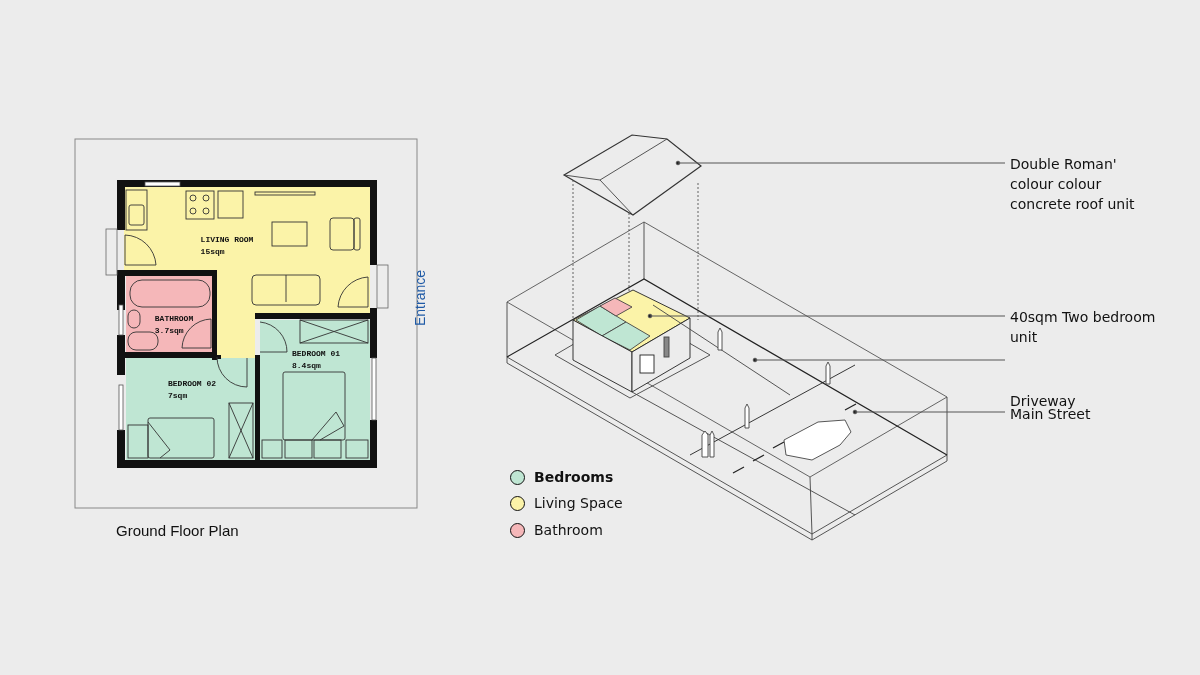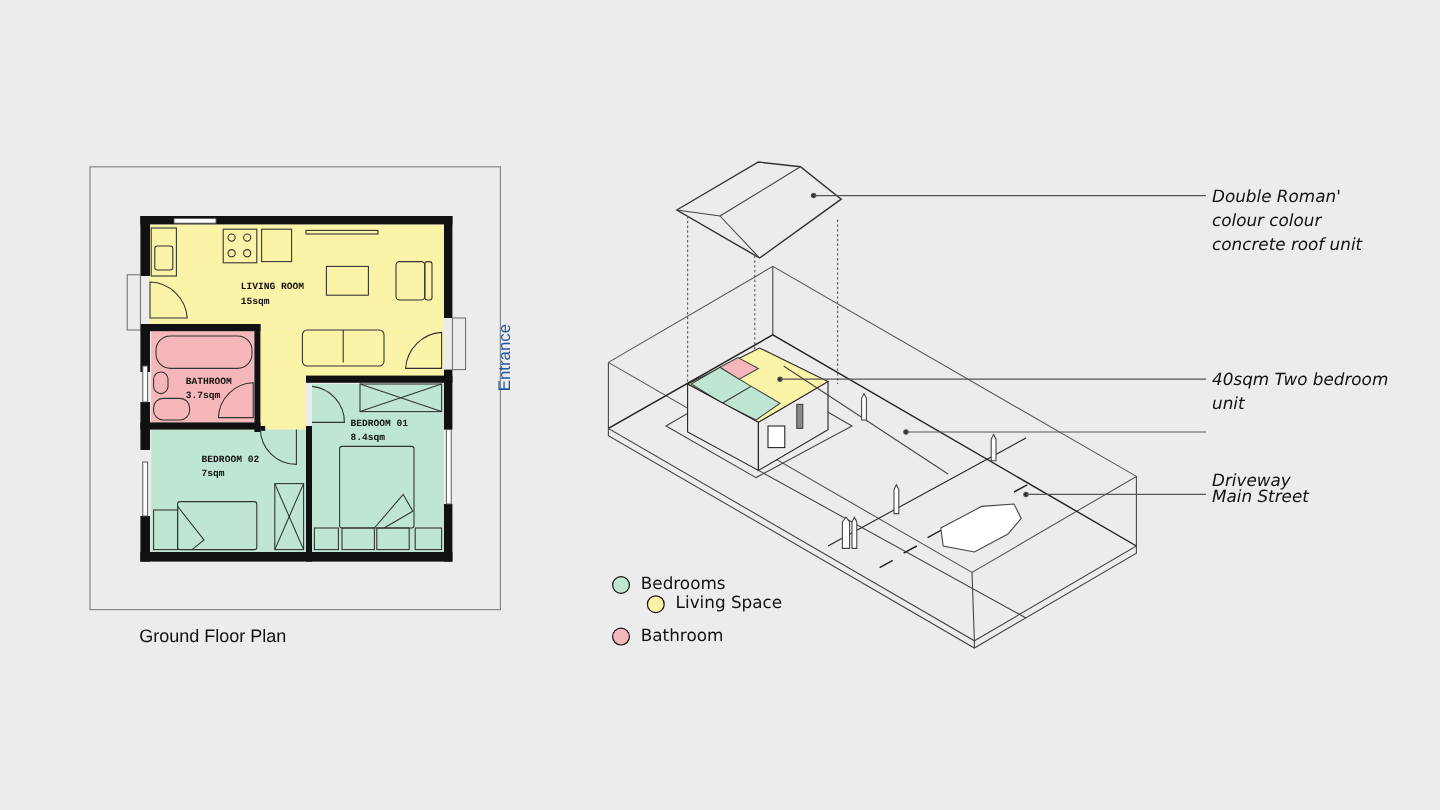--- a/index.html
+++ b/index.html
@@ -1,19 +1,19 @@
 <!DOCTYPE html>
 <html><head>
 <meta charset="utf-8">
 <style>
   html,body{margin:0;padding:0;}
   body{width:1200px;height:675px;background:#ececec;position:relative;overflow:hidden;font-family:"Liberation Sans",sans-serif;}
   svg{position:absolute;left:0;top:0;}
   .room-label{position:absolute;font-family:Liberation Mono, monospace;font-weight:bold;font-size:8px;color:#111;text-align:left;line-height:12px;white-space:nowrap;transform:translateX(-50%);}
-  .callout{position:absolute;font-family:"DejaVu Sans",sans-serif;font-size:14px;color:#111;line-height:20px;font-style:italic;}
+  .callout{position:absolute;font-family:"DejaVu Sans",sans-serif;font-size:14px;color:#111;line-height:20px;}
   .legend-item{position:absolute;display:flex;align-items:center;font-family:"DejaVu Sans",sans-serif;font-size:14px;color:#111;}
   .legend-dot{width:15px;height:15px;border-radius:50%;border:1.5px solid #111;margin-right:9px;box-sizing:border-box;}
   .caption{position:absolute;left:73px;top:522px;font-size:15px;color:#111;margin-left:43px;}
   .entrance{position:absolute;left:412px;top:298px;font-size:14px;color:#1f5aa6;transform:rotate(-90deg);transform-origin:left top;white-space:nowrap;}
 </style>
 </head>
 <body>
 
 <div>
 <svg width="1200" height="675" viewBox="0 0 1200 675">
@@ -218,25 +218,25 @@
   </div>
   <div class="callout" style="left:1010px;top:351px;margin-top:40px;">
     <div>Driveway</div>
   </div>
   <div class="callout" style="left:1010px;top:404px;">
     <div>Main Street</div>
   </div>
 </div>
 
 <div>
-  <div class="legend-item" style="left:510px;top:479px;">
+  <div class="legend-item" style="left:510px;top:469px;font-weight:bold;">
     <span class="legend-dot" style="background:#bfe6d3;"></span>
     <span>Bedrooms</span>
   </div>
-  <div class="legend-item" style="left:510px;top:495px;margin-left:29px;">
+  <div class="legend-item" style="left:510px;top:495px;">
     <span class="legend-dot" style="background:#fbf3a8;"></span>
     <span>Living Space</span>
   </div>
   <div class="legend-item" style="left:510px;top:522px;">
     <span class="legend-dot" style="background:#f5b7b9;"></span>
     <span>Bathroom</span>
   </div>
 </div>
 
 </body></html>

